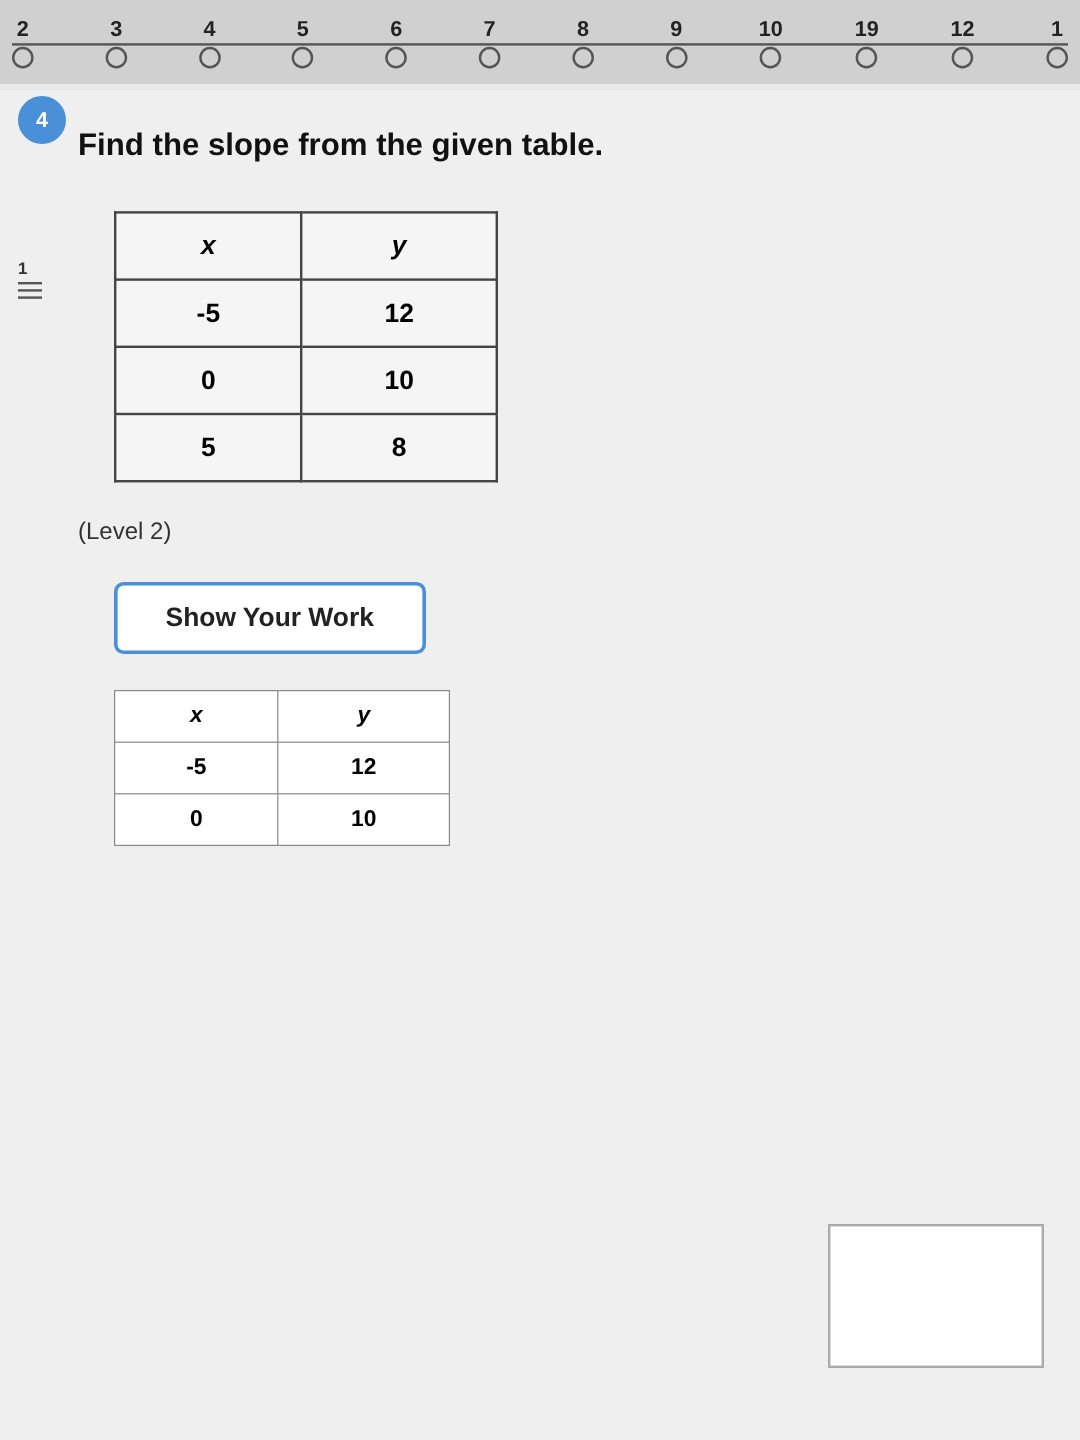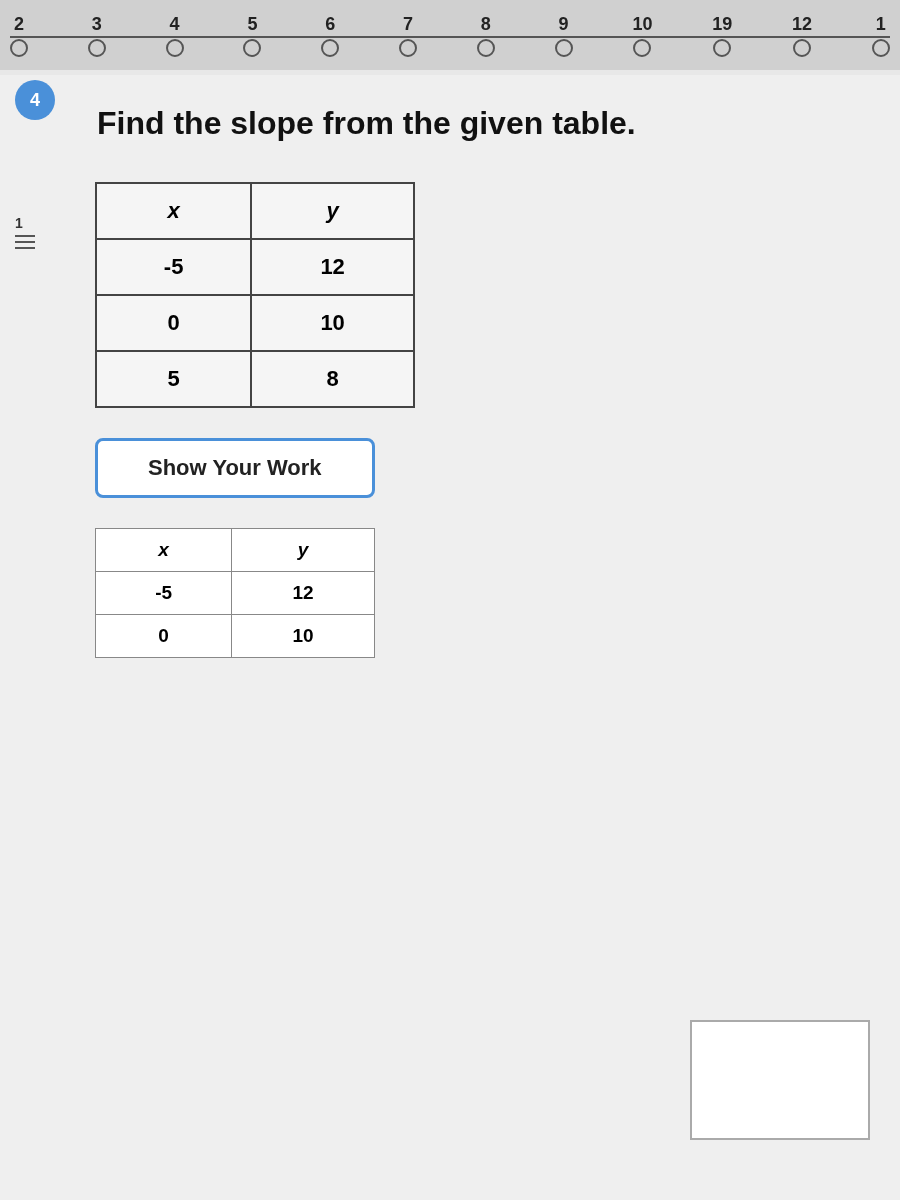--- a/index.html
+++ b/index.html
@@ -127,26 +127,25 @@
       position: absolute;
       top: 75px;
       left: 0;
       right: 0;
       bottom: 0;
       background: #efefef;
       padding: 20px 30px 20px 65px;
     }
 
     .question-text {
-      font-size: 32px;
+      font-size: 26px;
       font-weight: bold;
       color: #111;
       margin-bottom: 40px;
       margin-top: 10px;
-      margin-left: 32px;
     }
 
     
     .data-table-wrapper {
       margin-left: 30px;
       margin-bottom: 30px;
     }
 
     .data-table {
       border-collapse: collapse;
@@ -175,21 +174,21 @@
       color: #333;
       margin-top: 20px;
       margin-bottom: 30px;
     }
 
     
     .show-work-btn {
       background: white;
       border: 3px solid #4a90d9;
       border-radius: 8px;
-      padding: 14px 50px;
+      padding: 14px 40px;
       font-size: 22px;
       font-weight: bold;
       color: #222;
       cursor: pointer;
       margin-left: 30px;
       margin-bottom: 20px;
       display: inline-block;
     }
 
     
@@ -323,20 +322,21 @@
           </tr>
           <tr>
             <td>5</td>
             <td>8</td>
           </tr>
         </tbody>
     </table>
   </div>
 
   
+  <div class="level-label">(Level 2)</div>
 
   
   <div class="show-work-btn">Show Your Work</div>
 
   
   <div class="work-table-wrapper">
     <table class="work-table">
       <thead>
         <tr>
           <th><em>x</em></th>

